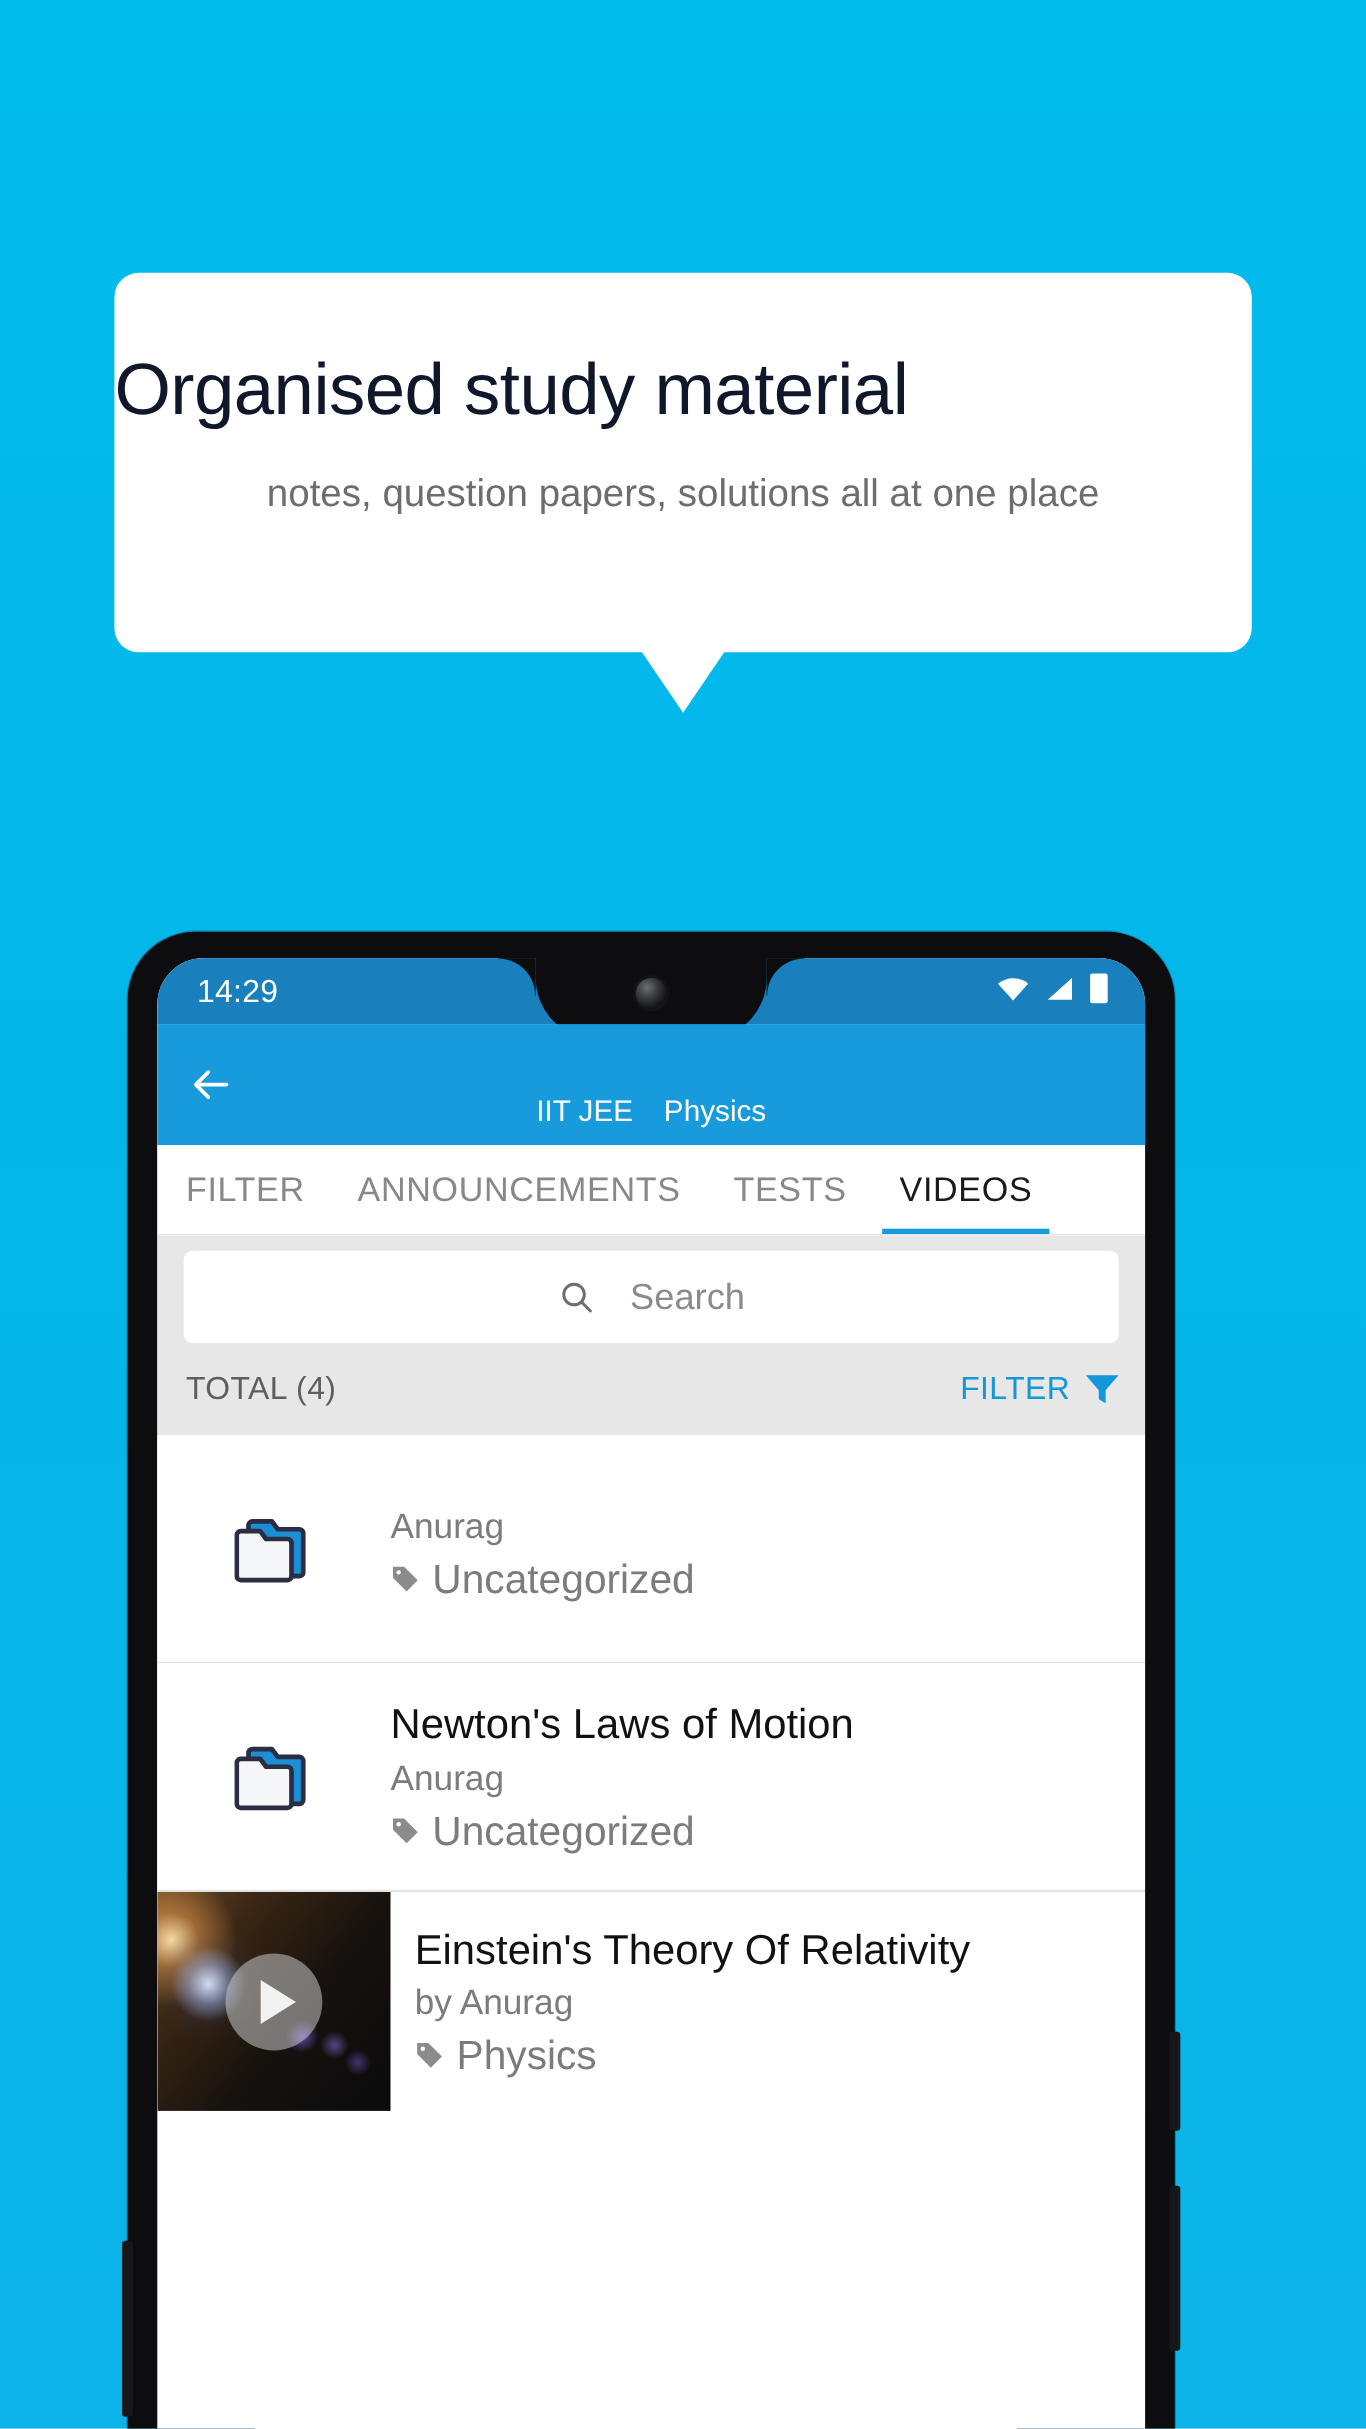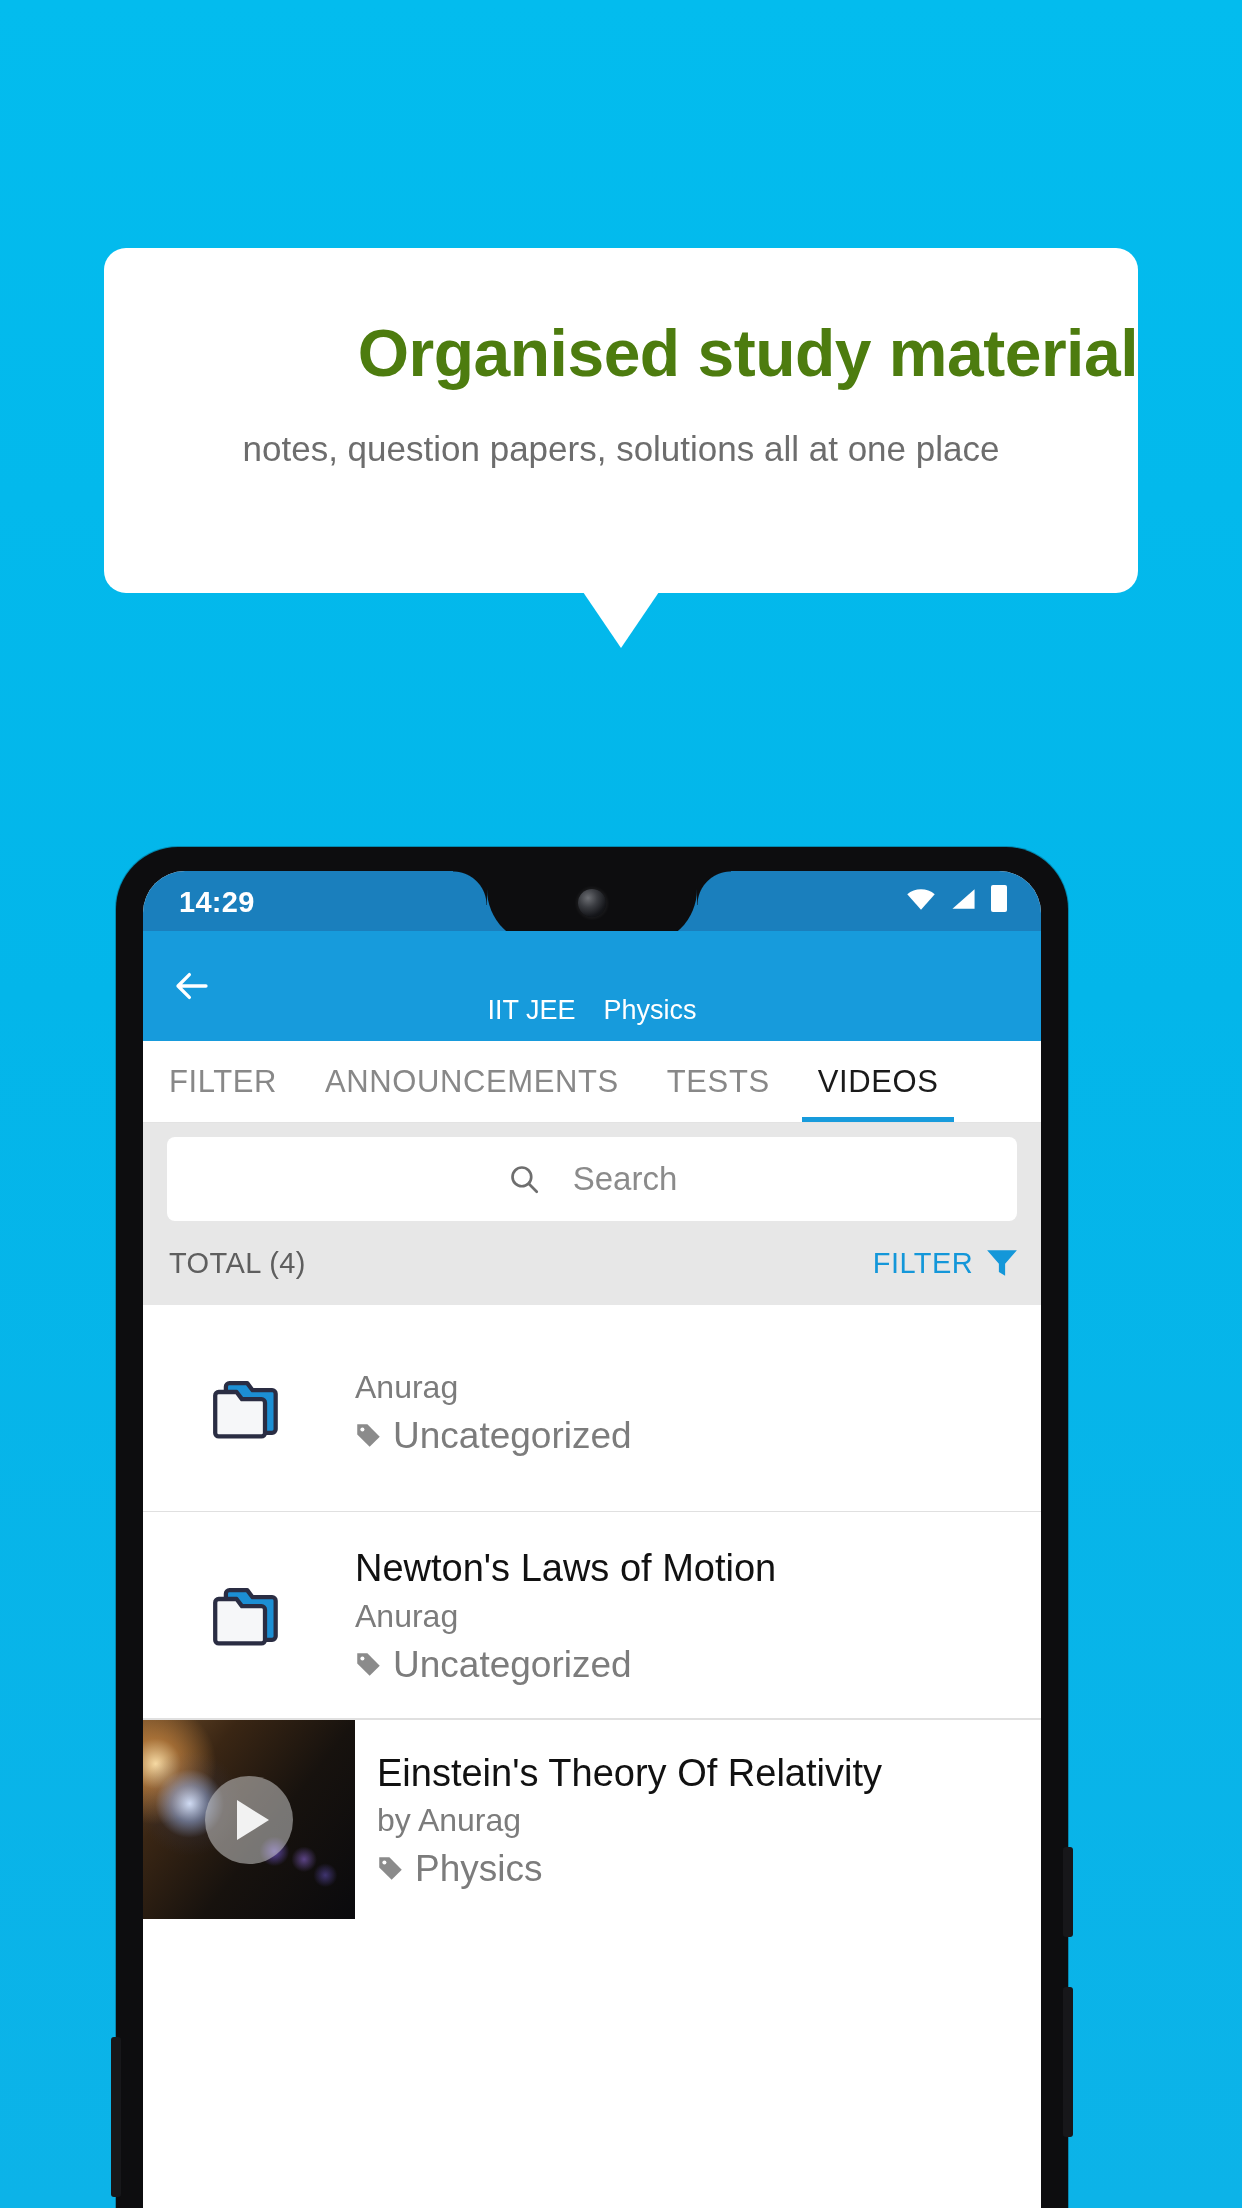--- a/index.html
+++ b/index.html
@@ -28,24 +28,24 @@
     left: 583px; top: 592px;
     width: 0; height: 0;
     border-left: 38px solid transparent;
     border-right: 38px solid transparent;
     border-top: 56px solid #ffffff;
   }
   .bubble-title {
     position: absolute;
     left: 0; top: 72px;
     width: 100%;
-    text-align: right;
-    color: #4d7c0f;
+    text-align: left;
+    color: #0f172a;
     font-size: 66px;
-    font-weight: 700;
+    font-weight: 400;
     letter-spacing: -0.5px;
     line-height: 1;
     white-space: nowrap;
   }
   .bubble-sub {
     position: absolute;
     left: 0; top: 183px;
     width: 100%;
     text-align: center;
     color: #6d6d6d;
@@ -88,21 +88,21 @@
 
   
   .statusbar {
     position: relative;
     height: 60px;
     background: #1A7FBD;
     color: #fff;
   }
   .status-time {
     position: absolute; left: 36px; top: 15px;
-    font-size: 29px; font-weight: 700;
+    font-size: 29px; font-weight: 400;
     letter-spacing: 0.3px;
   }
   .status-icons {
     position: absolute; right: 34px; top: 14px;
     display: flex; align-items: center; gap: 14px;
   }
   .ic-wifi { width: 30px; height: 24px; display: block; }
   .ic-signal { width: 27px; height: 24px; display: block; }
   .ic-batt { width: 16px; height: 27px; background: #fff; border-radius: 2px; }
 

